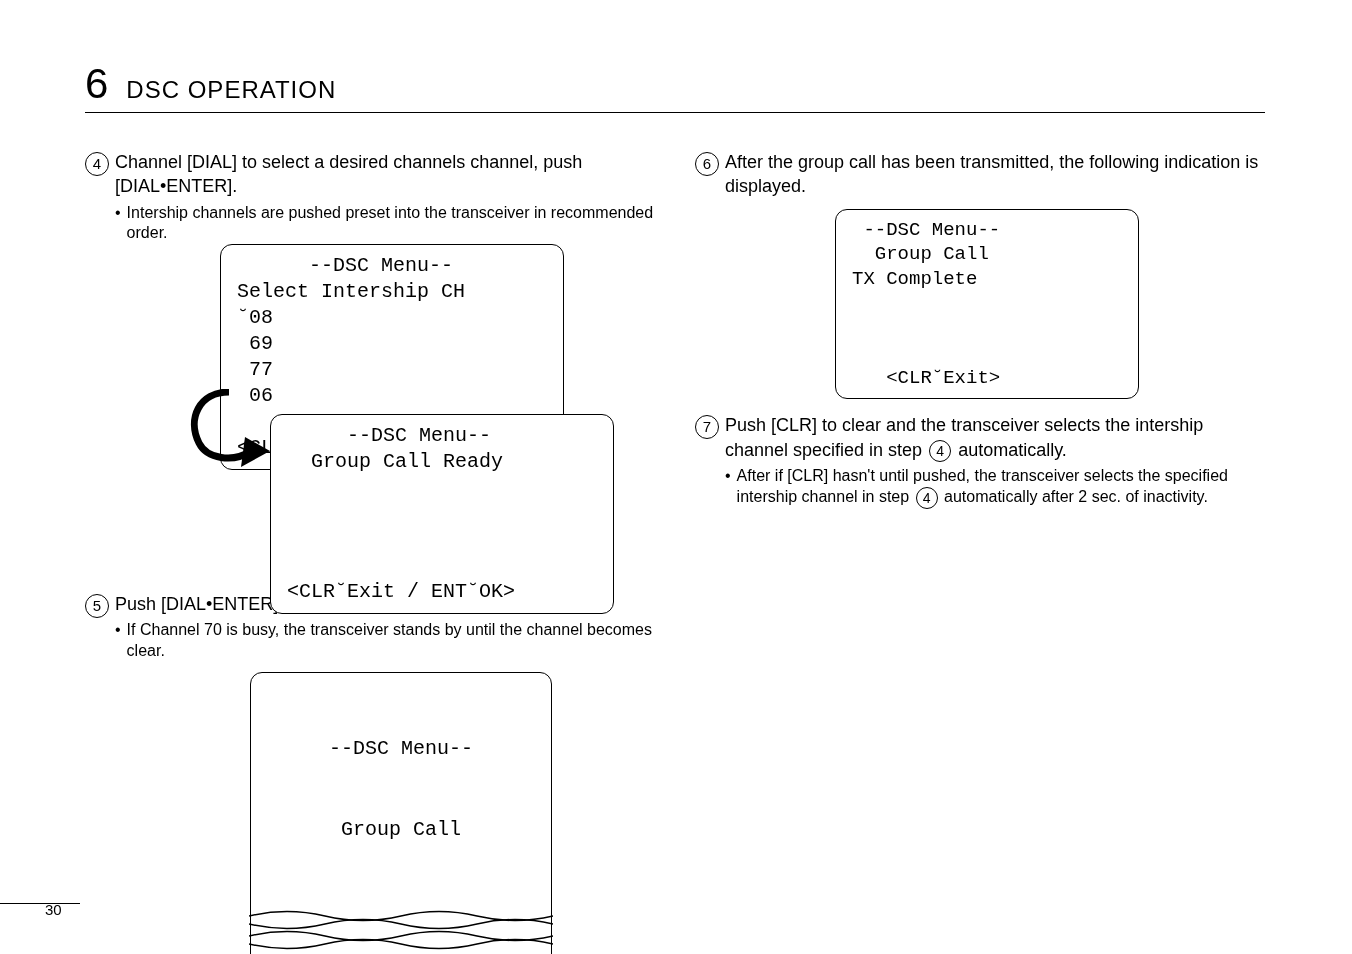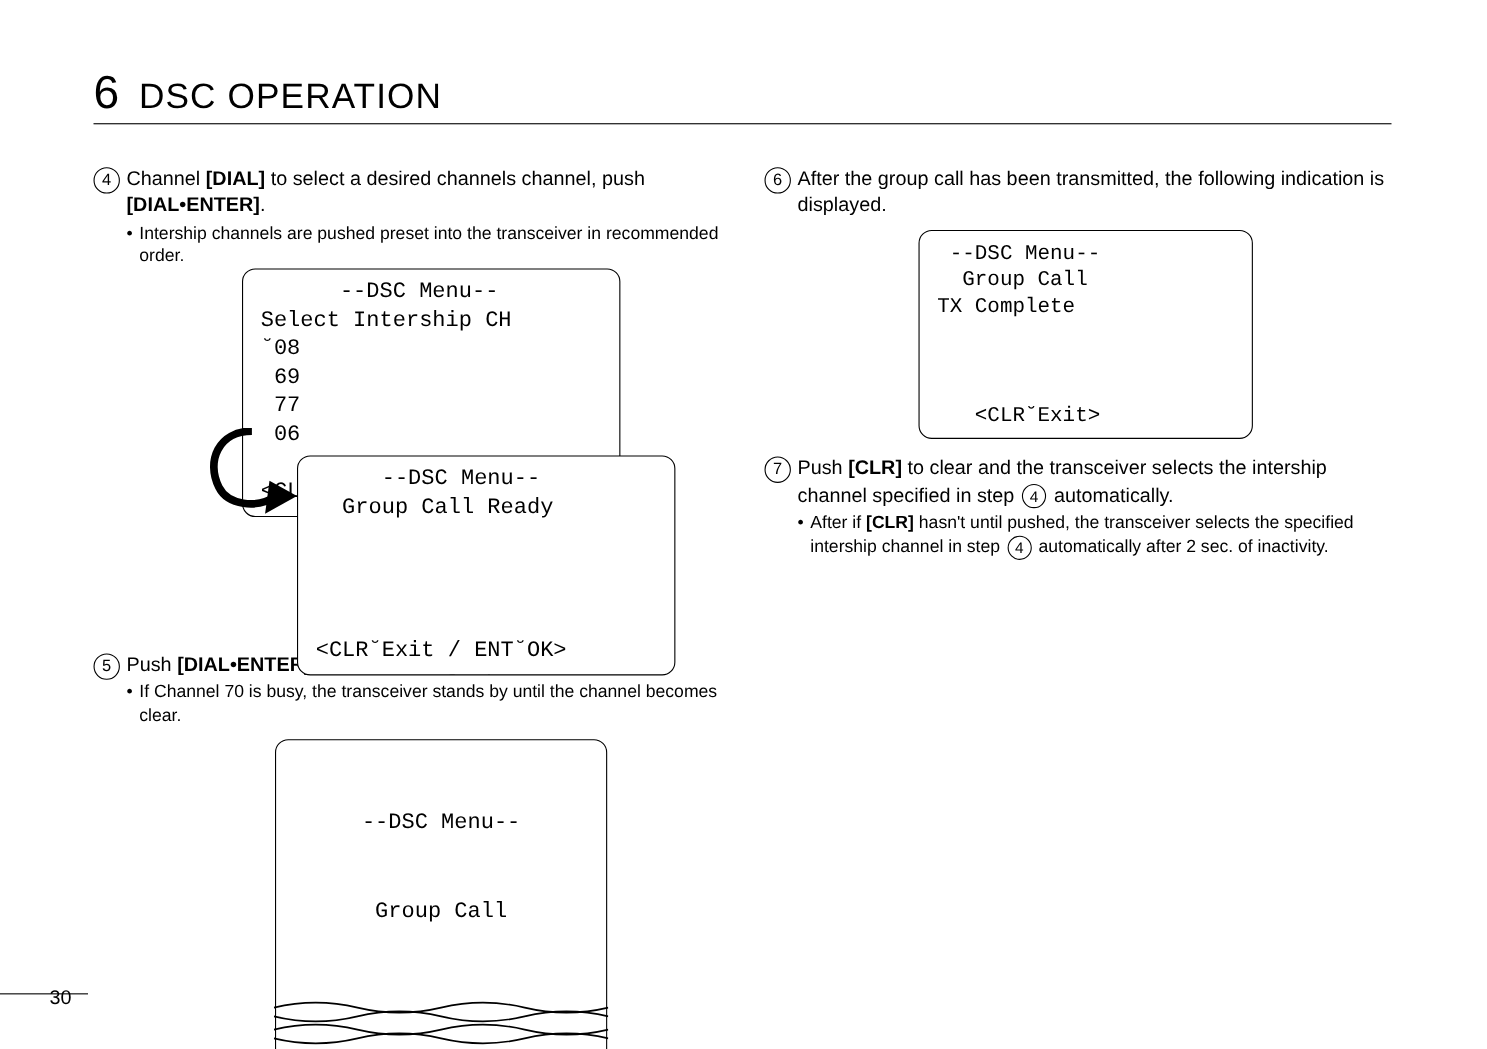--- a/index.html
+++ b/index.html
@@ -23,21 +23,21 @@
     left: 85px;
     display: flex;
     align-items: baseline;
   }
   .chapter-num {
     font-size: 42px;
     font-weight: normal;
     margin-right: 18px;
   }
   .chapter-title {
-    font-size: 32px;
+    font-size: 24px;
     letter-spacing: 1px;
   }
   .rule {
     position: absolute;
     top: 112px;
     left: 85px;
     width: 1180px;
     height: 1px;
     background: #000;
   }
@@ -83,21 +83,21 @@
     align-items: center;
     justify-content: center;
     width: 20px;
     height: 20px;
     border: 1.5px solid #000;
     border-radius: 50%;
     font-size: 14px;
     vertical-align: middle;
     margin: 0 2px;
   }
-  .bold { font-weight: bold; }
+  .bold { font-weight: normal; }
   .bullet {
     margin-left: 30px;
     font-size: 16px;
     line-height: 1.3;
   }
   .bullet-row {
     display: flex;
   }
   .bullet-dot {
     margin-right: 6px;
@@ -161,21 +161,21 @@
     left: -2px;
     width: 304px;
   }
   .wavy-bottom {
     height: 24px;
   }
   .page-num {
     position: absolute;
     left: 45px;
     bottom: 36px;
-    font-size: 18px;
+    font-size: 15px;
   }
   .page-side-rule {
     position: absolute;
     left: 0;
     bottom: 50px;
     width: 80px;
     height: 1px;
     background: #000;
   }
 </style>

